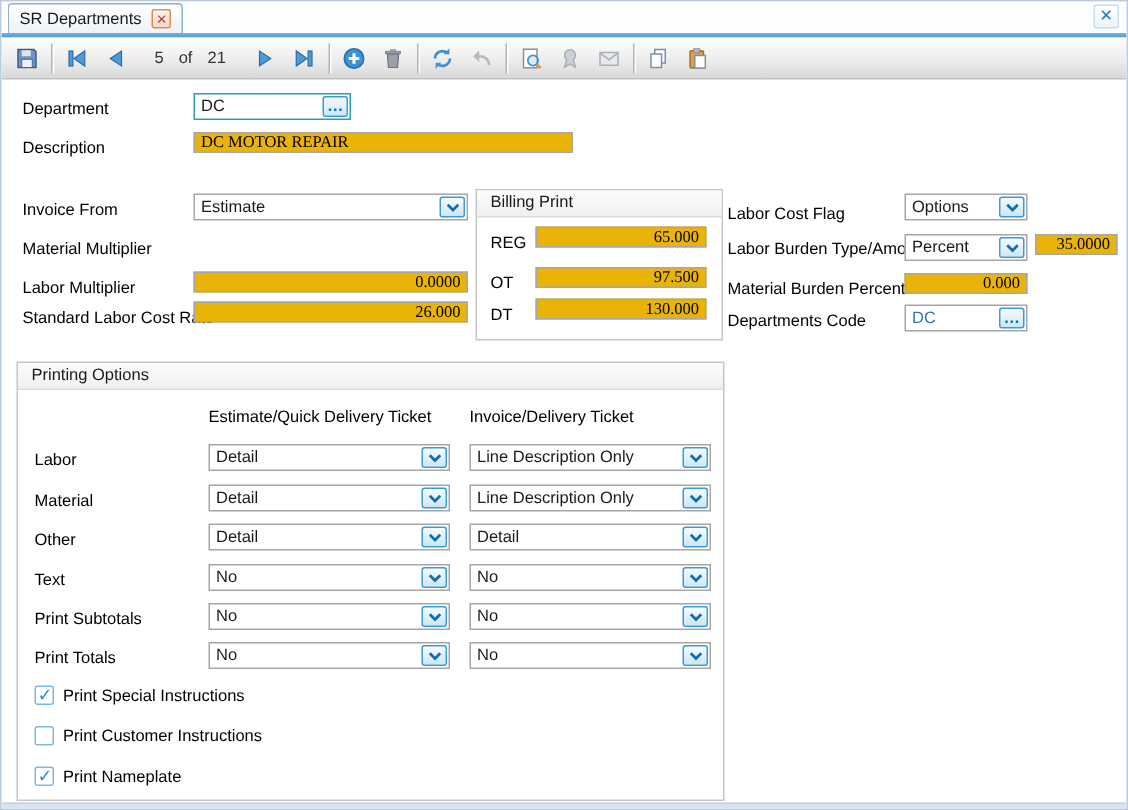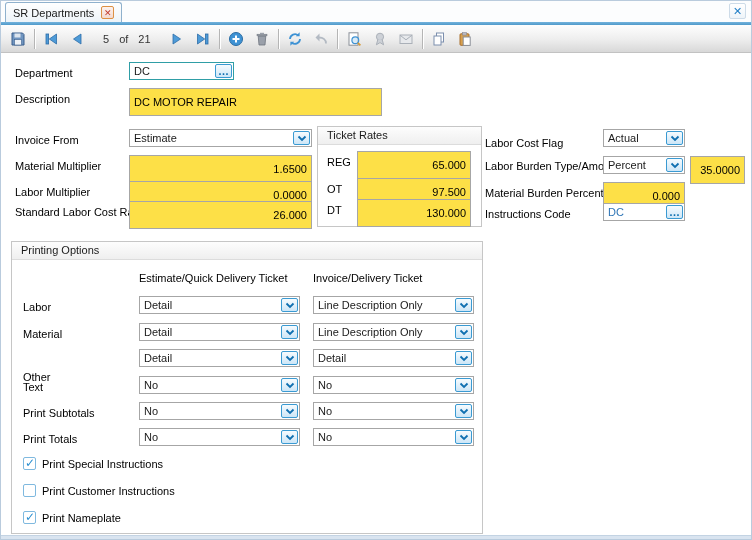--- a/index.html
+++ b/index.html
@@ -34,22 +34,22 @@
     padding-left:4px;background:linear-gradient(#fefefe 0%,#ededed 55%,#d8d8d8 100%);
     border-bottom:1px solid #c2c2c2;
   }
   .tbtn{width:26px;height:24px;display:flex;align-items:center;justify-content:center;border-radius:2px;cursor:pointer;}
   .tsep{width:1px;height:20px;background:#b5b5b5;box-shadow:1px 0 0 #ffffff;margin:0 3px;}
   .rectext{display:flex;align-items:center;padding:0 8px;color:#333;}
   .rectext span{margin:0 5px;}
   
   .lbl{position:absolute;white-space:nowrap;color:#000;}
   .txt{
-    position:absolute;height:28px;border:1px solid #a6a6a6;background:#fde047;
-    font-family:Liberation Sans, sans-serif;font-size:11px;color:#000;padding:0 4px;margin:0;
+    position:absolute;height:14px;border:1px solid #a6a6a6;background:#eab308;
+    font-family:Liberation Serif, serif;font-size:11px;color:#000;padding:0 4px;margin:0;
   }
   .num{text-align:right;}
   .fieldbox{position:absolute;height:18px;border:1px solid #a6a6a6;background:#fff;}
   .fieldbox.focused{border-color:#2f9ea6;}
   .fieldbox .fval{position:absolute;left:4px;top:2px;}
   .fval.link{color:#2e75b6;}
   .mini-btn{
     position:absolute;right:1px;top:1px;bottom:1px;width:17px;border:1px solid #3a9ad2;border-radius:2px;
     background:linear-gradient(#f6fbfe,#cde6f7);display:flex;align-items:center;justify-content:center;
     color:#0f6fb0;font-weight:bold;font-size:11px;line-height:8px;cursor:pointer;padding:0;
@@ -201,41 +201,40 @@
   <div class="combo" style="left:128px;top:128px;width:183px">
     <span class="cval">Estimate</span>
     <span class="mini-btn">
         <svg width="10" height="7" viewBox="0 0 10 7">
           <path d="M1.5 1.5L5 5l3.5-3.5" fill="none" stroke="#0f6fb0" stroke-width="1.8"></path>
         </svg>
       </span>
   </div>
 
   <span class="lbl" style="left:14px;top:159px">Material Multiplier</span>
-  <input class="txt num" style="left: 128px; top: 154px; width: 183px;" value="1.6500">
 
   <span class="lbl" style="left:14px;top:185px">Labor Multiplier</span>
   <input class="txt num" style="left: 128px; top: 180px; width: 183px;" value="0.0000">
 
   <span class="lbl" style="left:14px;top:205px">Standard Labor Cost Rate</span>
   <input class="txt num" style="left: 128px; top: 200px; width: 183px;" value="26.000">
 
   <div class="groupbox" style="left:316px;top:125px;width:165px;height:101px">
-    <div class="group-title">Ticket Rates</div>
+    <div class="group-title">Billing Print</div>
   </div>
   <span class="lbl" style="left:326px;top:155px">REG</span>
   <input class="txt num" style="left: 356px; top: 150px; width: 114px;" value="65.000">
   <span class="lbl" style="left:326px;top:182px">OT</span>
   <input class="txt num" style="left: 356px; top: 177px; width: 114px; text-align: right;" value="97.500">
   <span class="lbl" style="left:326px;top:203px">DT</span>
   <input class="txt num" style="left: 356px; top: 198px; width: 114px;" value="130.000">
 
   <span class="lbl" style="left:484px;top:136px">Labor Cost Flag</span>
   <div class="combo" style="left:602px;top:128px;width:82px">
-    <span class="cval">Actual</span>
+    <span class="cval">Options</span>
     <span class="mini-btn">
         <svg width="10" height="7" viewBox="0 0 10 7">
           <path d="M1.5 1.5L5 5l3.5-3.5" fill="none" stroke="#0f6fb0" stroke-width="1.8"></path>
         </svg>
       </span>
   </div>
 
   <span class="lbl" style="left:484px;top:159px">Labor Burden Type/Amount</span>
   <div class="combo" style="left:602px;top:155px;width:82px">
     <span class="cval">Percent</span>
@@ -243,21 +242,21 @@
         <svg width="10" height="7" viewBox="0 0 10 7">
           <path d="M1.5 1.5L5 5l3.5-3.5" fill="none" stroke="#0f6fb0" stroke-width="1.8"></path>
         </svg>
       </span>
   </div>
   <input class="txt num" style="left: 689px; top: 155px; width: 55px;" value="35.0000">
 
   <span class="lbl" style="left:484px;top:186px">Material Burden Percent</span>
   <input class="txt num" style="left: 602px; top: 181px; width: 82px;" value="0.000">
 
-  <span class="lbl" style="left:484px;top:207px">Instructions Code</span>
+  <span class="lbl" style="left:484px;top:207px">Departments Code</span>
   <div class="fieldbox" style="left:602px;top:202px;width:82px">
     <span class="fval link">DC</span>
     <button class="mini-btn">
         <span>…</span>
       </button>
   </div>
 
   <div class="groupbox" style="left:10px;top:240px;width:472px;height:293px">
     <div class="group-title">Printing Options</div>
   </div>
@@ -293,21 +292,21 @@
   </div>
   <div class="combo" style="left:312px;top:322px;width:161px">
     <span class="cval">Line Description Only</span>
     <span class="mini-btn">
         <svg width="10" height="7" viewBox="0 0 10 7">
           <path d="M1.5 1.5L5 5l3.5-3.5" fill="none" stroke="#0f6fb0" stroke-width="1.8"></path>
         </svg>
       </span>
   </div>
 
-  <span class="lbl" style="left:22px;top:370px">Other</span>
+  <span class="lbl" style="left:22px;top:353px">Other</span>
   <div class="combo" style="left:138px;top:348px;width:161px">
     <span class="cval">Detail</span>
     <span class="mini-btn">
         <svg width="10" height="7" viewBox="0 0 10 7">
           <path d="M1.5 1.5L5 5l3.5-3.5" fill="none" stroke="#0f6fb0" stroke-width="1.8"></path>
         </svg>
       </span>
   </div>
   <div class="combo" style="left:312px;top:348px;width:161px">
     <span class="cval">Detail</span>

